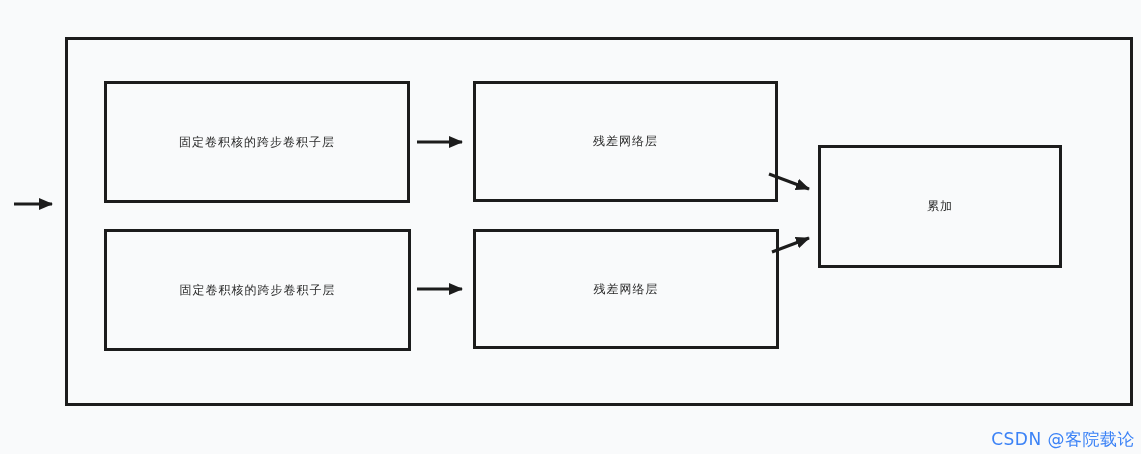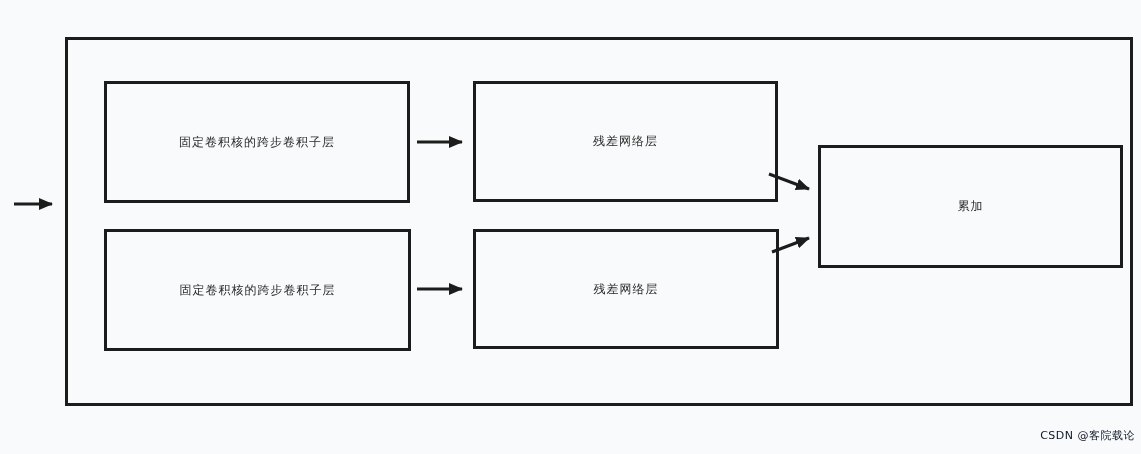--- a/index.html
+++ b/index.html
@@ -35,35 +35,35 @@
     text-align: center;
     font-size: 12px;
     color: #2a2a2a;
     letter-spacing: 1px;
     box-sizing: border-box;
   }
   .node-conv-top    { left: 104px; top: 81px;  width: 306px; height: 122px; }
   .node-conv-bottom { left: 104px; top: 229px; width: 307px; height: 122px; }
   .node-res-top     { left: 473px; top: 81px;  width: 305px; height: 121px; }
   .node-res-bottom  { left: 473px; top: 229px; width: 306px; height: 120px; }
-  .node-sum         { left: 818px; top: 145px; width: 305px; height: 123px; }
+  .node-sum         { left: 818px; top: 145px; width: 244px; height: 123px; }
   .arrow-layer {
     position: absolute;
     left: 0;
     top: 0;
     width: 1141px;
     height: 454px;
     pointer-events: none;
   }
   .watermark {
     position: absolute;
     right: 6px;
     top: 428px;
-    font-size: 11px;
-    color: #0f172a;
+    font-size: 17px;
+    color: #3b82f6;
     letter-spacing: 0.5px;
   }
 </style>
 </head>
 <body>
 
 <div class="canvas">
 
   <div class="outer-frame"></div>
 

